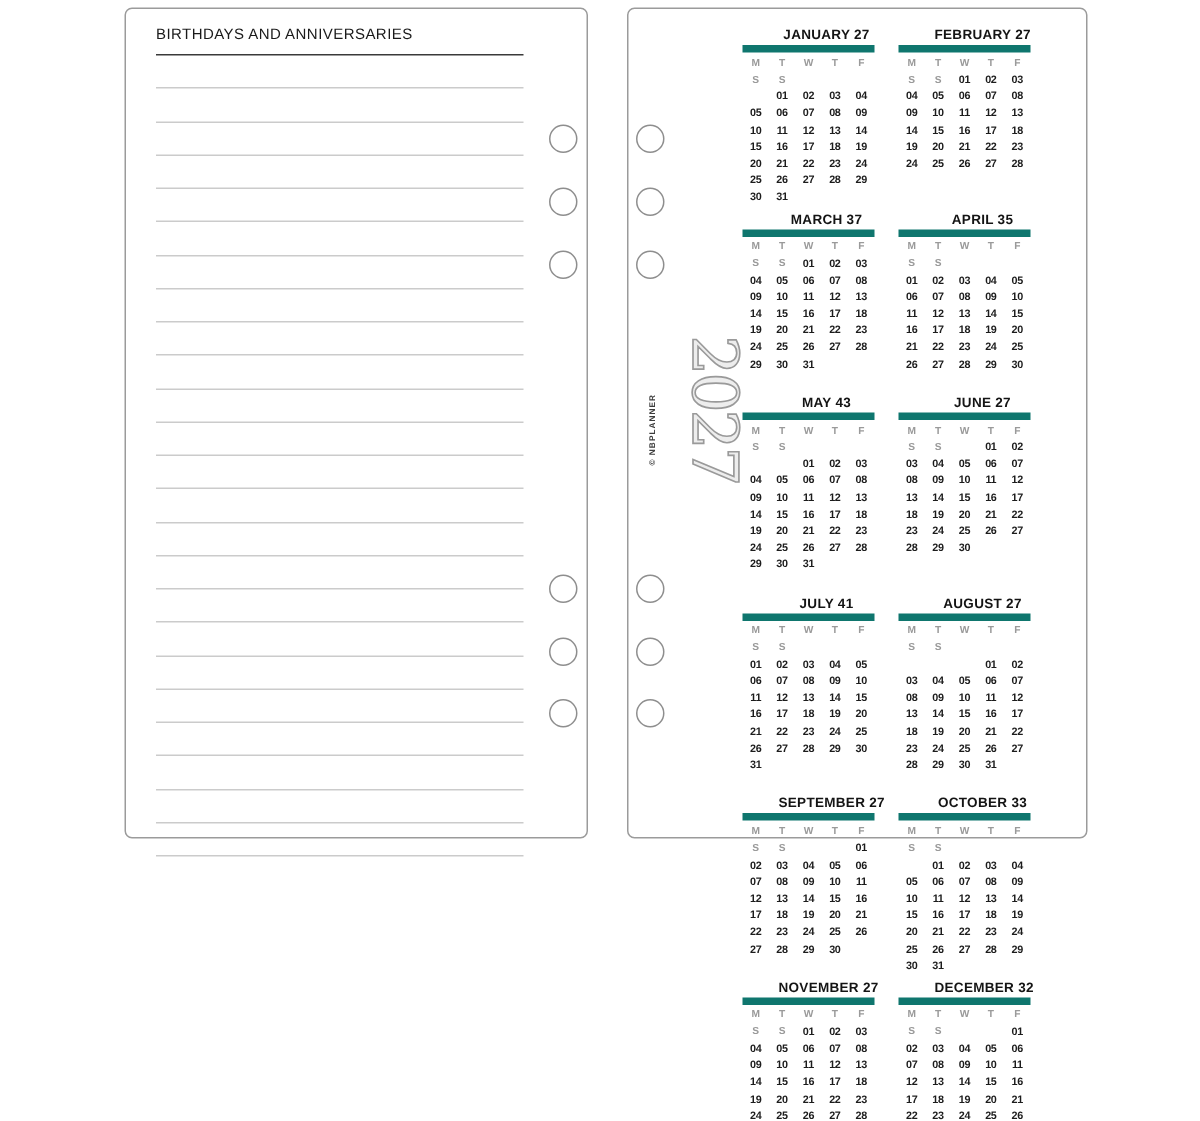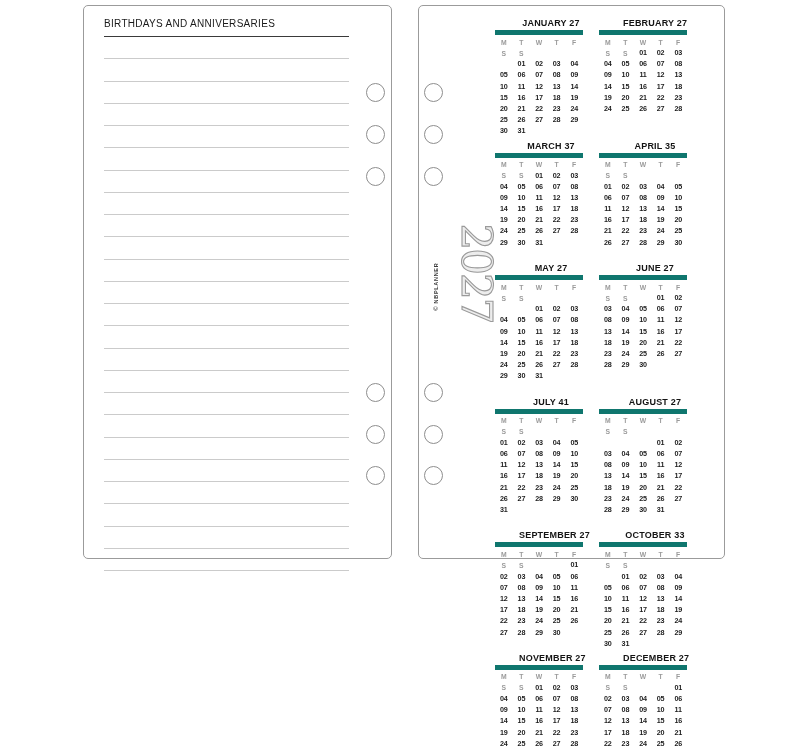--- a/index.html
+++ b/index.html
@@ -299,21 +299,21 @@
             <div class="day">27</div>
             <div class="day">28</div>
             <div class="day">29</div>
             <div class="day">30</div>
             <div class="day"></div>
             <div class="day"></div>
           </div>
   </div>
 
   <div class="month">
-    <div class="m-head">MAY 27</div>
+    <div class="m-head">MAY 43</div>
     <div class="m-grid">
             <div class="wd">M</div>
             <div class="wd">T</div>
             <div class="wd">W</div>
             <div class="wd">T</div>
             <div class="wd">F</div>
             <div class="wd">S</div>
             <div class="wd">S</div>
             <div class="day"></div>
             <div class="day"></div>
@@ -649,21 +649,21 @@
             <div class="day">30</div>
             <div class="day"></div>
             <div class="day"></div>
             <div class="day"></div>
             <div class="day"></div>
             <div class="day"></div>
           </div>
   </div>
 
   <div class="month">
-    <div class="m-head">DECEMBER 27</div>
+    <div class="m-head">DECEMBER 32</div>
     <div class="m-grid">
             <div class="wd">M</div>
             <div class="wd">T</div>
             <div class="wd">W</div>
             <div class="wd">T</div>
             <div class="wd">F</div>
             <div class="wd">S</div>
             <div class="wd">S</div>
             <div class="day"></div>
             <div class="day"></div>

